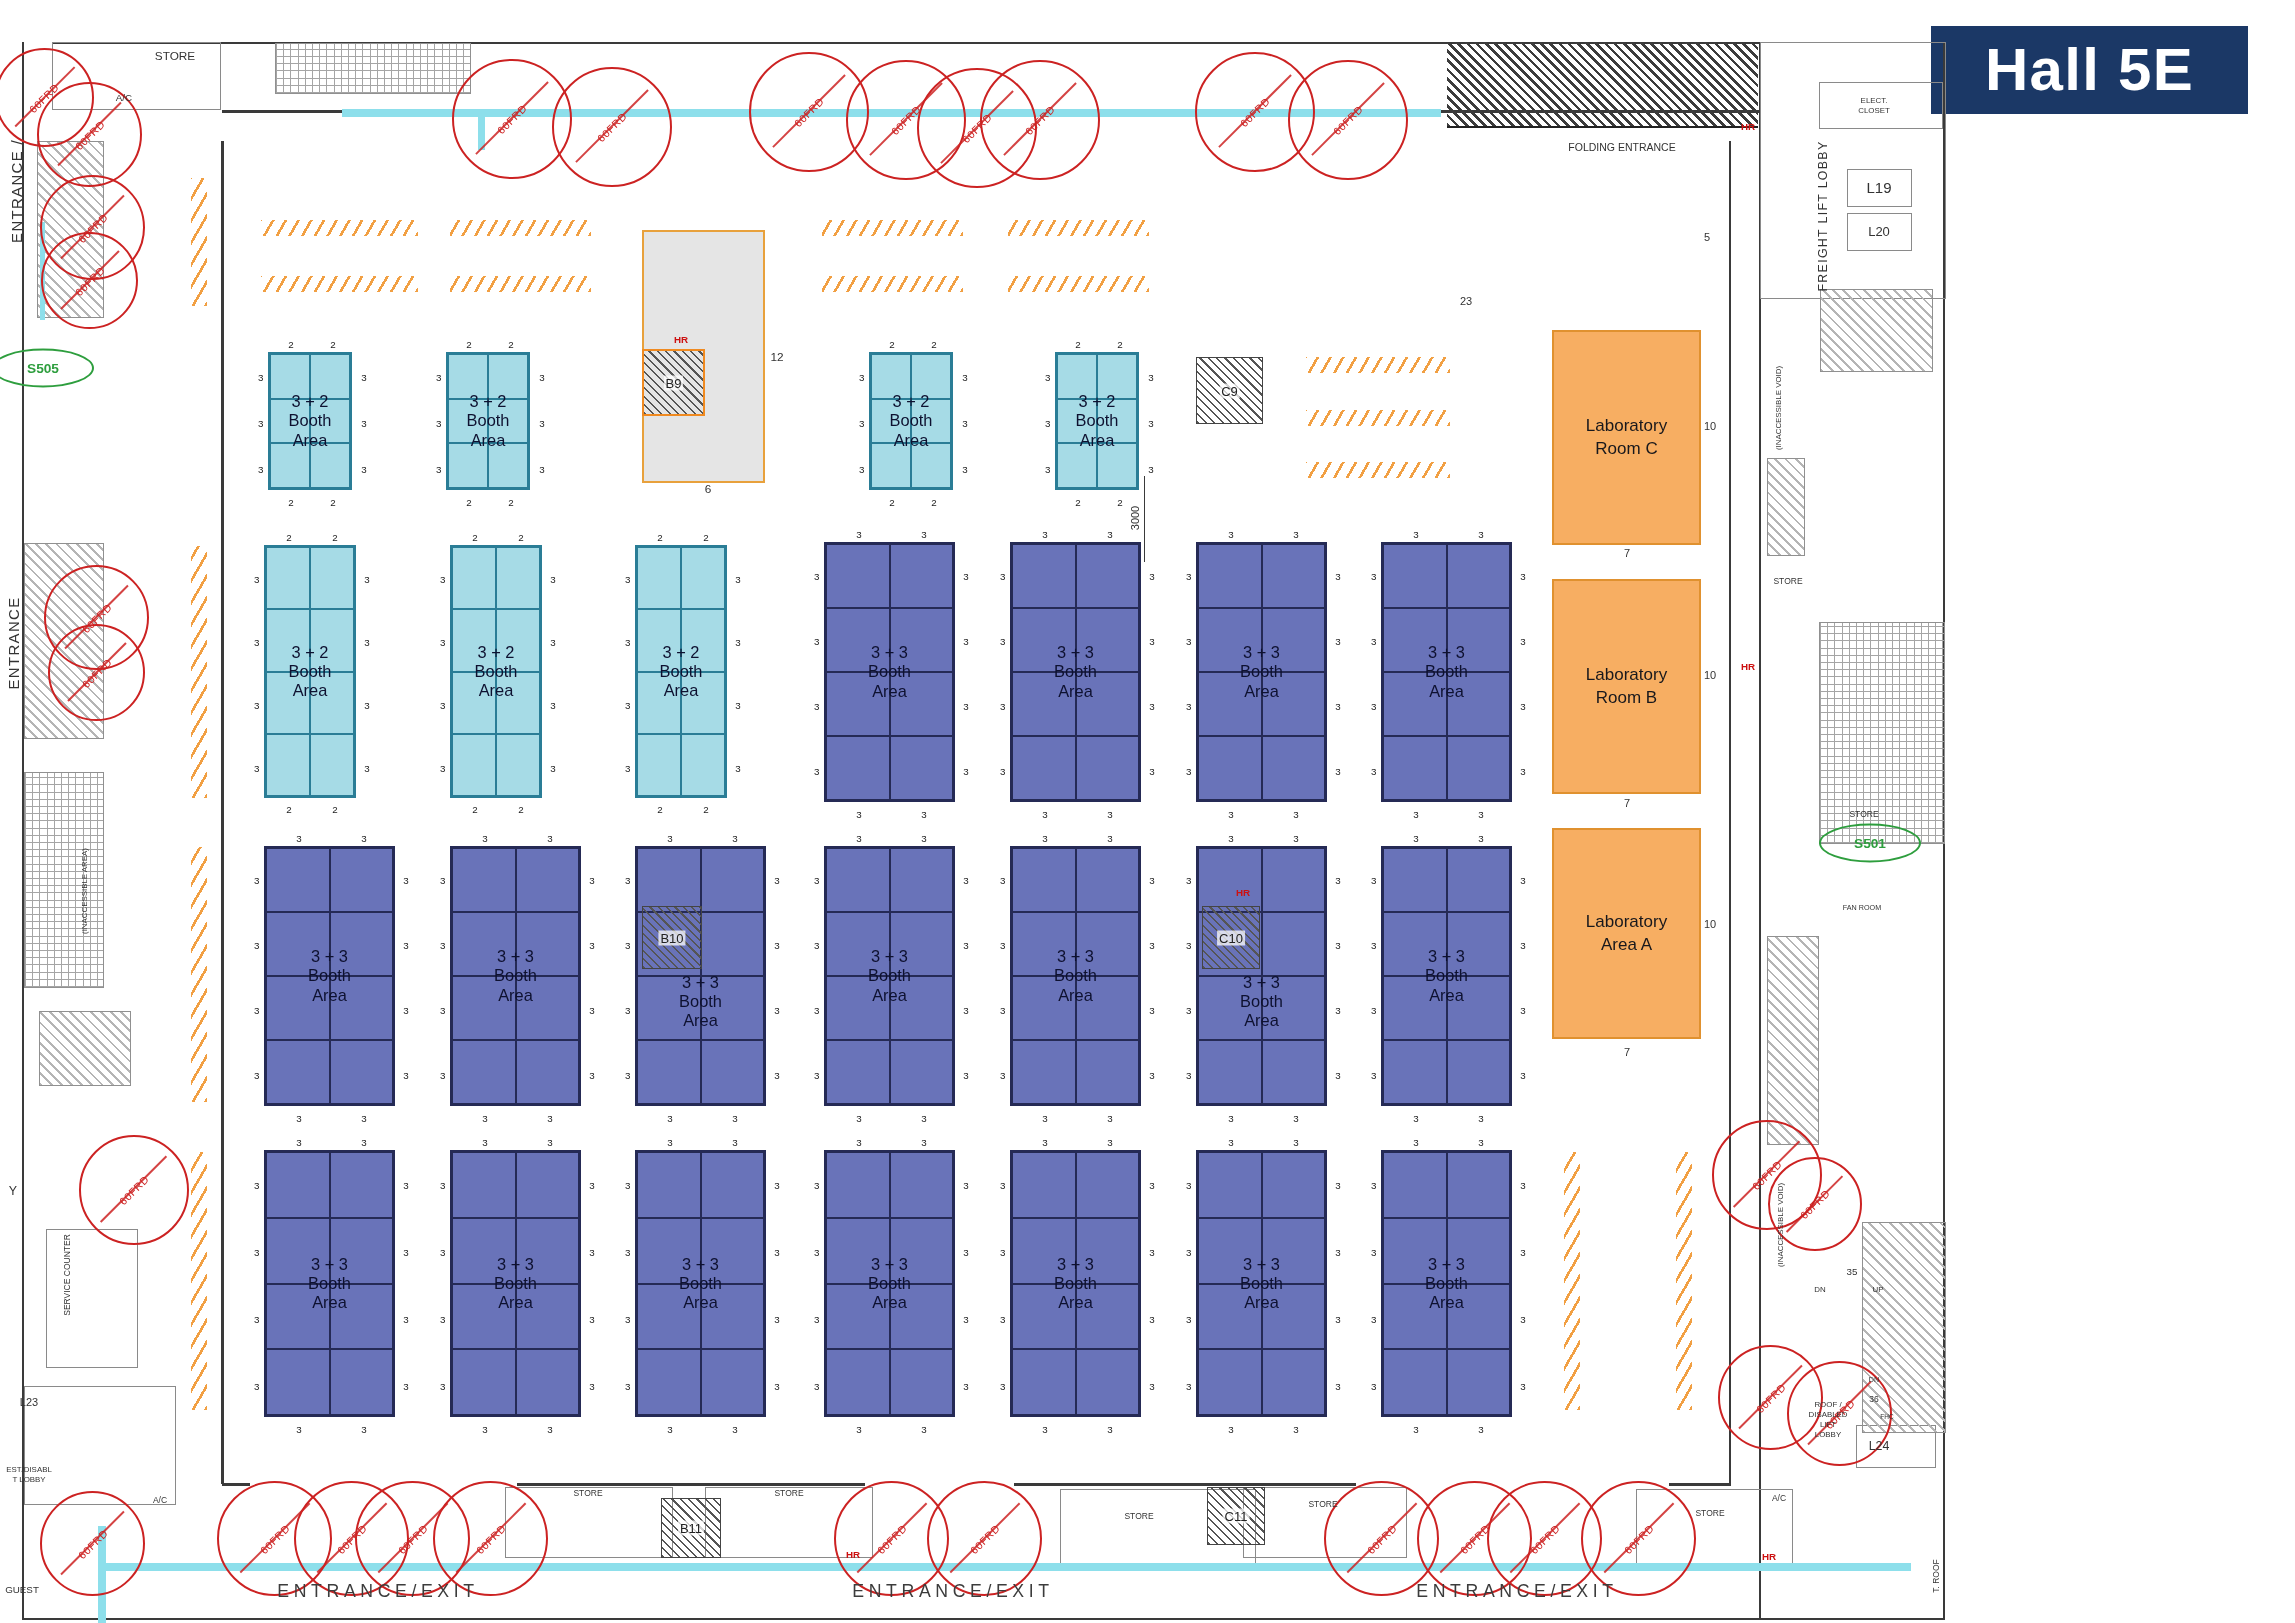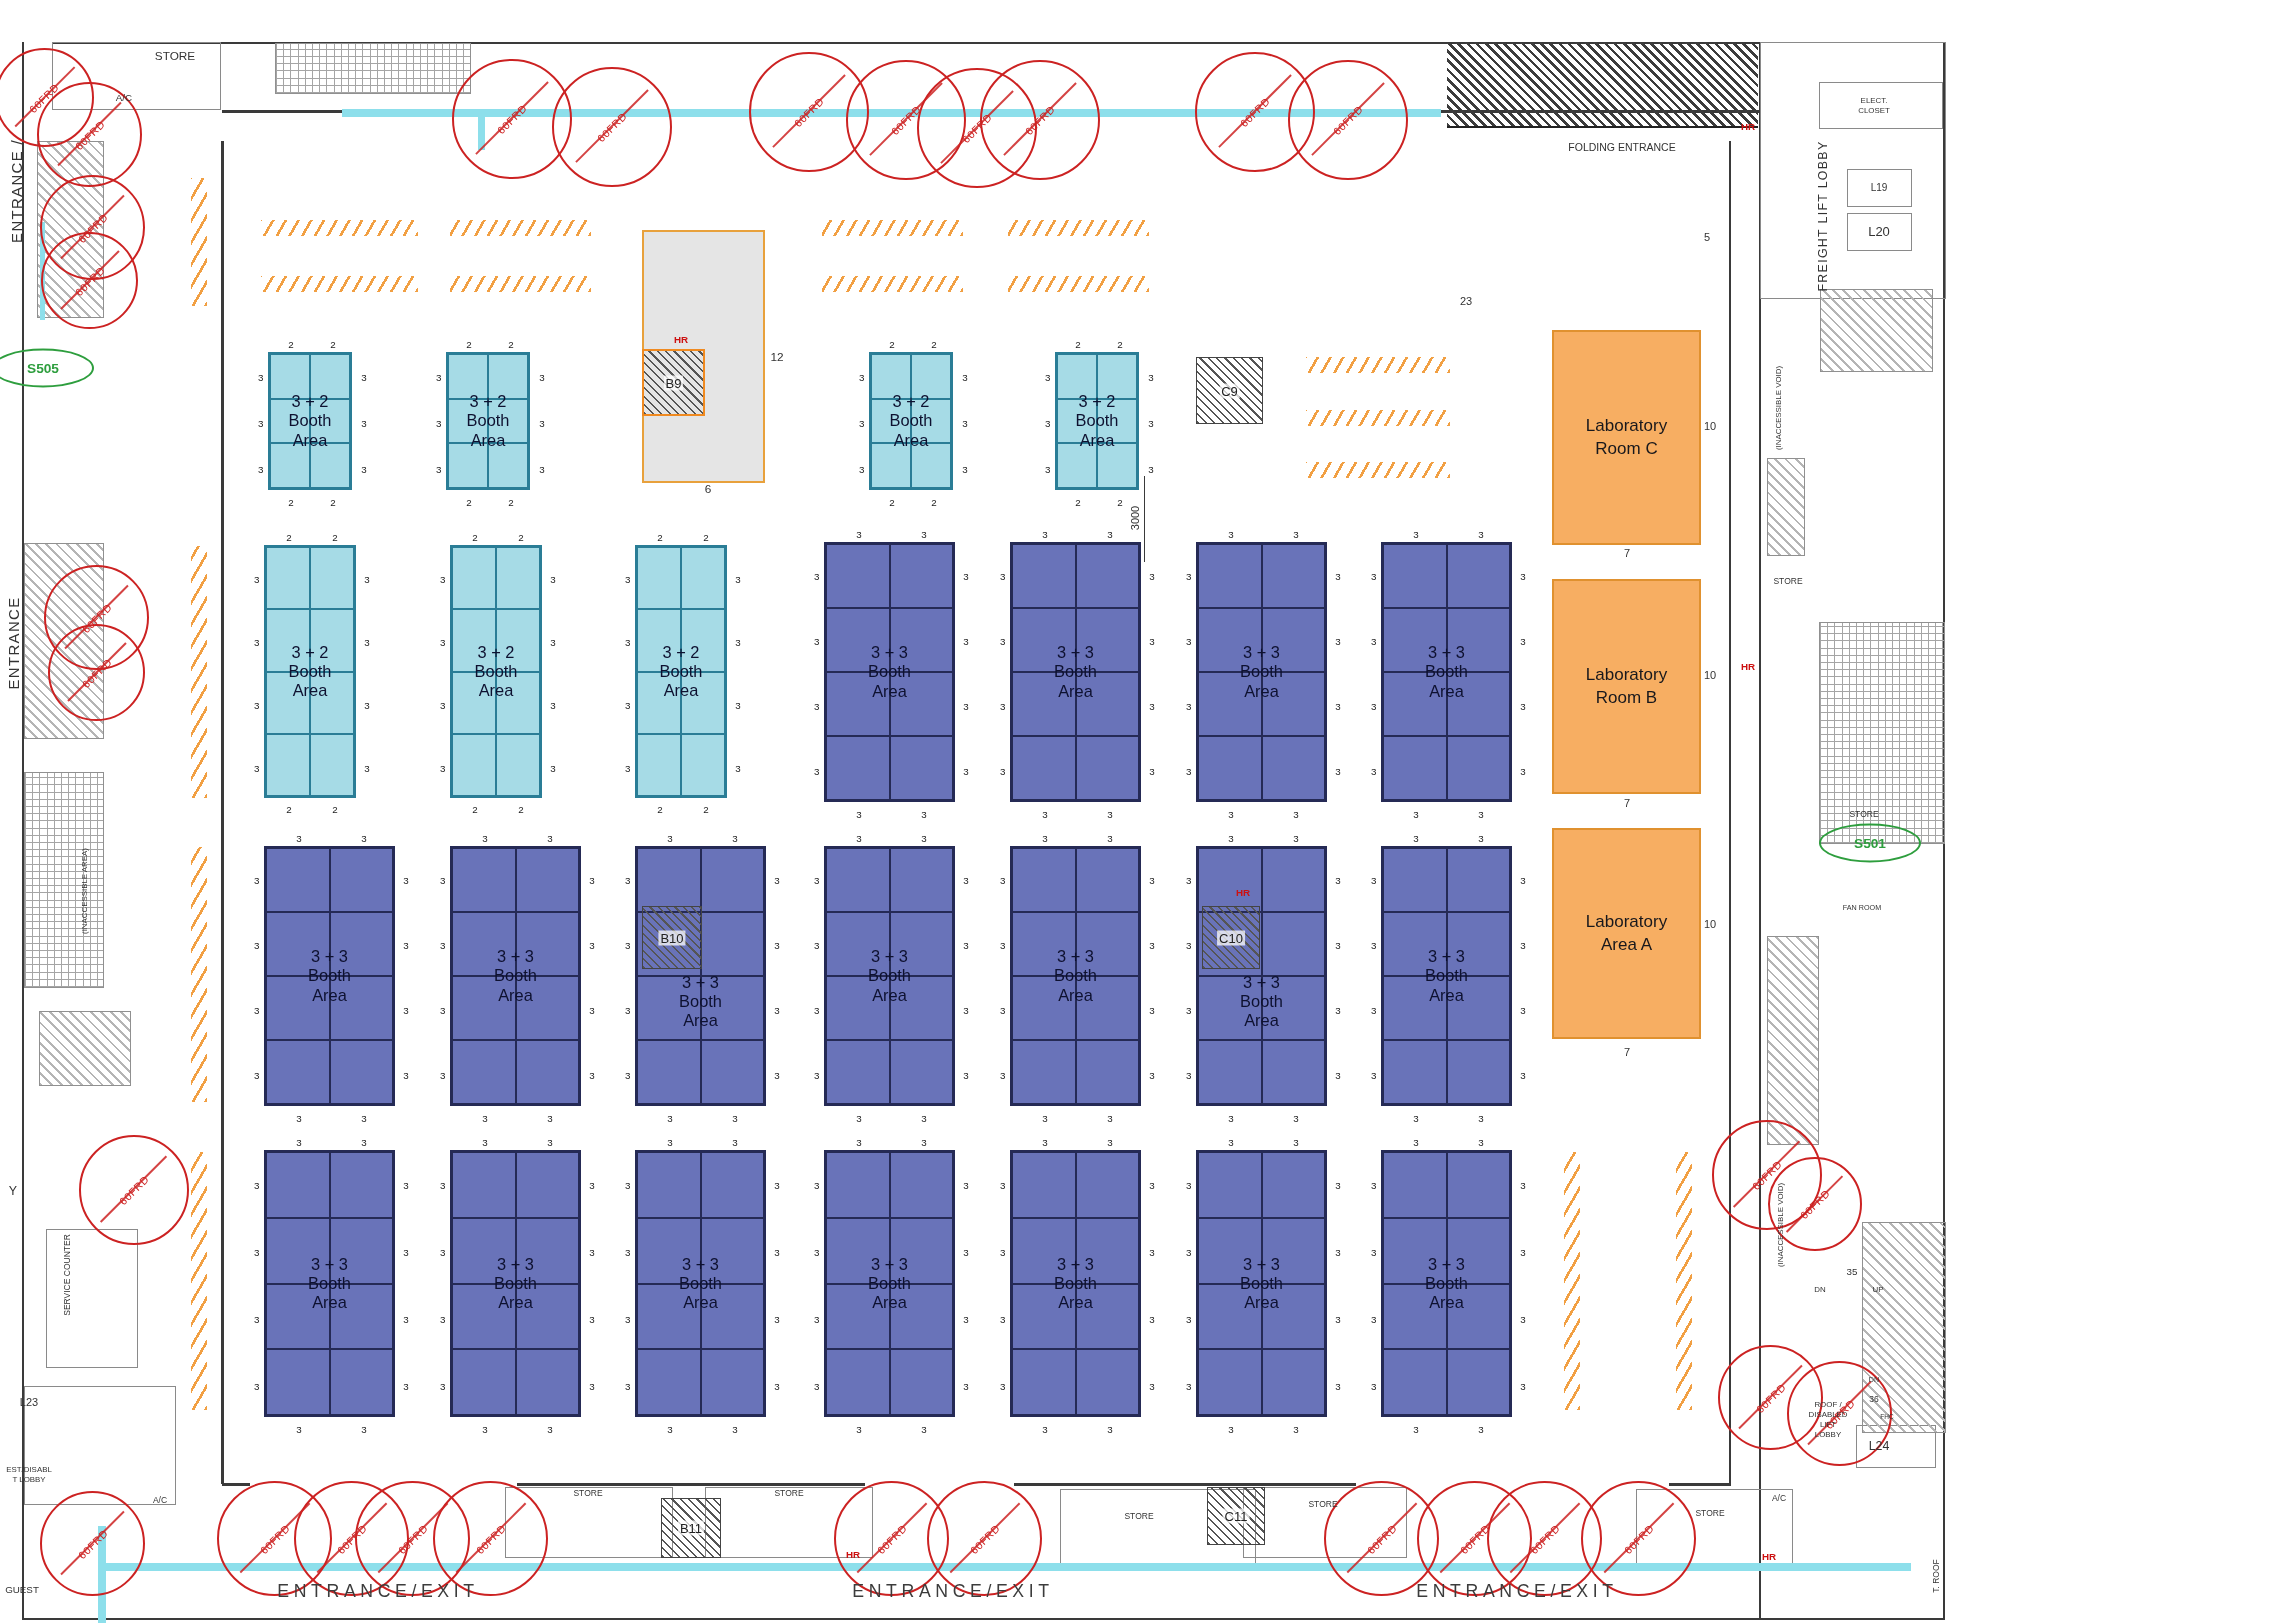--- a/index.html
+++ b/index.html
@@ -60,20 +60,23 @@
   
   .hall-badge{position:absolute;left:1931px;top:25.5px;width:317px;height:88px;background:#1b3866;
      display:flex;align-items:center;justify-content:center;}
   .hall-badge span{color:#ffffff;font-size:60px;font-weight:800;letter-spacing:1.3px;}
 </style>
 </head>
 <body>
 
 <div id="plan">
 
+  <div class="hall-badge">
+    <span>Hall 5E</span>
+  </div>
 
 
   <div class="area lab labC">
     <span>Laboratory</span>
     <span>Room C</span>
   </div>
   <div class="area lab labB">
     <span>Laboratory</span>
     <span>Room B</span>
   </div>
@@ -1015,21 +1018,21 @@
     </div>
     <div class="ptext" style="left: 1627px; top: 554px; font-size: 11px; transform: translate(-50%, -50%);">
       <div>7</div>
     </div>
     <div class="ptext" style="left: 1627px; top: 804px; font-size: 11px; transform: translate(-50%, -50%);">
       <div>7</div>
     </div>
     <div class="ptext" style="left: 1627px; top: 1053px; font-size: 11px; transform: translate(-50%, -50%);">
       <div>7</div>
     </div>
-    <div class="ptext" style="left: 1879px; top: 188px; font-size: 10px; transform: translate(-50%, -50%);">
+    <div class="ptext" style="left: 1879px; top: 188px; font-size: 15px; transform: translate(-50%, -50%);">
       <div>L19</div>
     </div>
     <div class="ptext" style="left: 1879px; top: 232px; font-size: 13px; transform: translate(-50%, -50%);">
       <div>L20</div>
     </div>
     <div class="ptext" style="left: 1874px; top: 106px; font-size: 7.9px; transform: translate(-50%, -50%);">
       <div>ELECT.</div>
       <div>CLOSET</div>
     </div>
     <div class="ptext" style="left: 1824px; top: 216px; font-size: 12.4px; letter-spacing: 1.3px; transform: translate(-50%, -50%) rotate(-90deg);">

